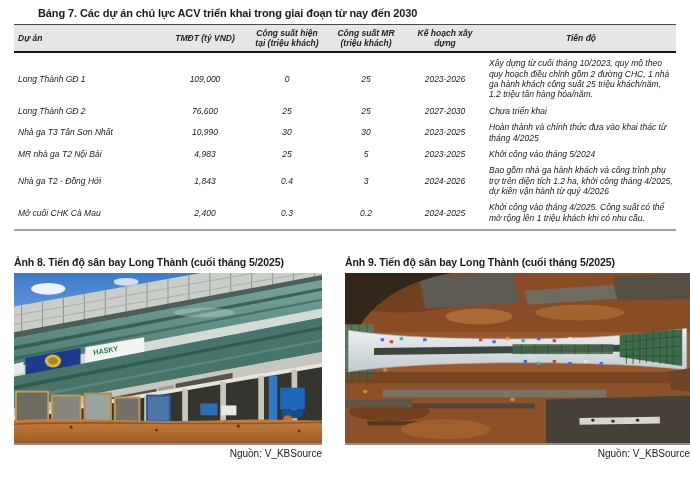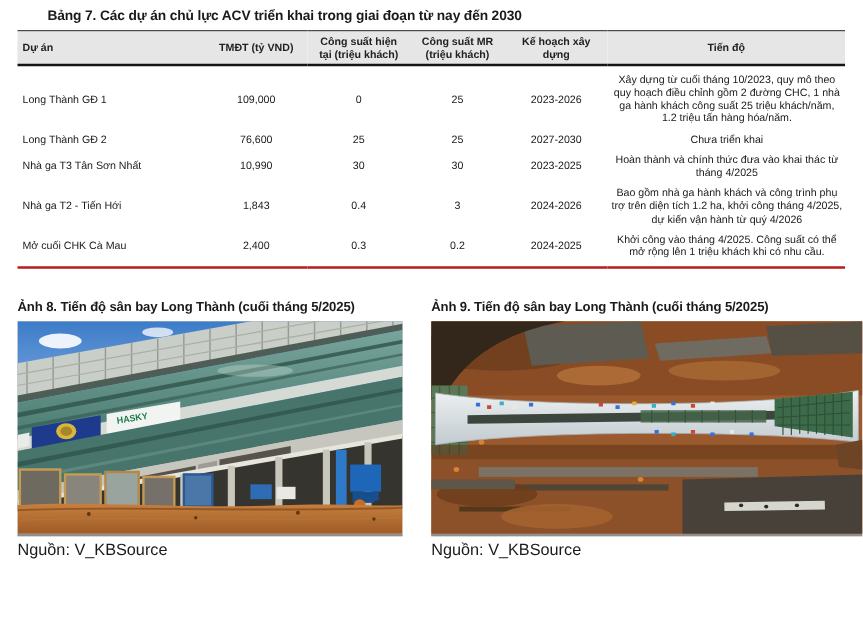--- a/index.html
+++ b/index.html
@@ -2,43 +2,43 @@
 <html><head>
 <meta charset="utf-8">
 <style>
   * { margin:0; padding:0; box-sizing:border-box; }
   html,body { background:#ffffff; }
   body { width:690px; height:497px; font-family:"Liberation Sans", sans-serif; color:#1a1a1a; overflow:hidden; }
   .page { position:relative; width:690px; height:497px; background:#fff; }
 
   .title { margin:7px 14px 5px 14px; font-size:11px; font-weight:bold; letter-spacing:-0.1px;padding-left:24px; }
 
-  table.projects { border-collapse:collapse; table-layout:fixed; width:662px; margin:0 14px; border-bottom:2px solid #b91c1c; }
+  table.projects { border-collapse:collapse; table-layout:fixed; width:662px; margin:0 14px; border-bottom:2px solid #a3a3a3;font-style:italic; }
   table.projects thead th {
     background:#e6e6e6; font-size:8.5px; font-weight:bold; line-height:1.2;
     padding:3px 8px; vertical-align:middle; text-align:center;
     border-top:1px solid #4a4a4a; border-bottom:2px solid #141414; color:#222;
   }
   table.projects thead th:first-child { text-align:left; padding-left:4px; }
   table.projects tbody td { font-size:8.5px; line-height:1.22; padding:3px 3px; vertical-align:middle; }
   td.c { text-align:center; }
   td.l { text-align:left; }
   table.projects tbody td:first-child { padding-left:4px; }
-  table.projects tbody td:last-child { padding-right:2px;text-align:center; }
+  table.projects tbody td:last-child { padding-right:2px; }
   table.projects tbody tr:first-child td { padding-top:5px; }
   table.projects tbody tr:last-child td { padding-bottom:6px; }
 
   .tsource { margin:3px 14px 0 14px; font-size:8.5px; color:#1a1a1a; }
 
   .figs { display:flex; margin:25px 0 0 14px; }
   .fig1 { width:324px; margin-right:23px; }
   .fig2 { width:363px; }
   .figcap { font-size:10.5px; font-weight:bold; margin-bottom:5px; letter-spacing:-0.1px; white-space:nowrap; }
   .photo { display:block; width:100%; height:172px; border-bottom:2px solid #8f8f8f; background:#c8b9a8; }
-  .fsource { font-size:13px; margin-top:3px; }
+  .fsource { font-size:10px; margin-top:3px;text-align:right; }
 </style>
 </head>
 <body>
 
 <div class="page">
 
   <div class="title">Bảng 7. Các dự án chủ lực ACV triển khai trong giai đoạn từ nay đến 2030</div>
 
   <table class="projects">
     <colgroup>
@@ -78,21 +78,29 @@
         </tr>
         <tr>
           <td class="l">Nhà ga T3 Tân Sơn Nhất</td>
           <td class="c">10,990</td>
           <td class="c">30</td>
           <td class="c">30</td>
           <td class="c">2023-2025</td>
           <td class="l">Hoàn thành và chính thức đưa vào khai thác từ tháng 4/2025</td>
         </tr>
         <tr>
-          <td class="l">Nhà ga T2 - Tiến Hới</td>
+          <td class="l">MR nhà ga T2 Nội Bài</td>
+          <td class="c">4,983</td>
+          <td class="c">25</td>
+          <td class="c">5</td>
+          <td class="c">2023-2025</td>
+          <td class="l">Khởi công vào tháng 5/2024</td>
+        </tr>
+        <tr>
+          <td class="l">Nhà ga T2 - Đồng Hới</td>
           <td class="c">1,843</td>
           <td class="c">0.4</td>
           <td class="c">3</td>
           <td class="c">2024-2026</td>
           <td class="l">Bao gồm nhà ga hành khách và công trình phụ trợ trên diện tích 1.2 ha, khởi công tháng 4/2025, dự kiến vận hành từ quý 4/2026</td>
         </tr>
         <tr>
           <td class="l">Mở cuối CHK Cà Mau</td>
           <td class="c">2,400</td>
           <td class="c">0.3</td>

